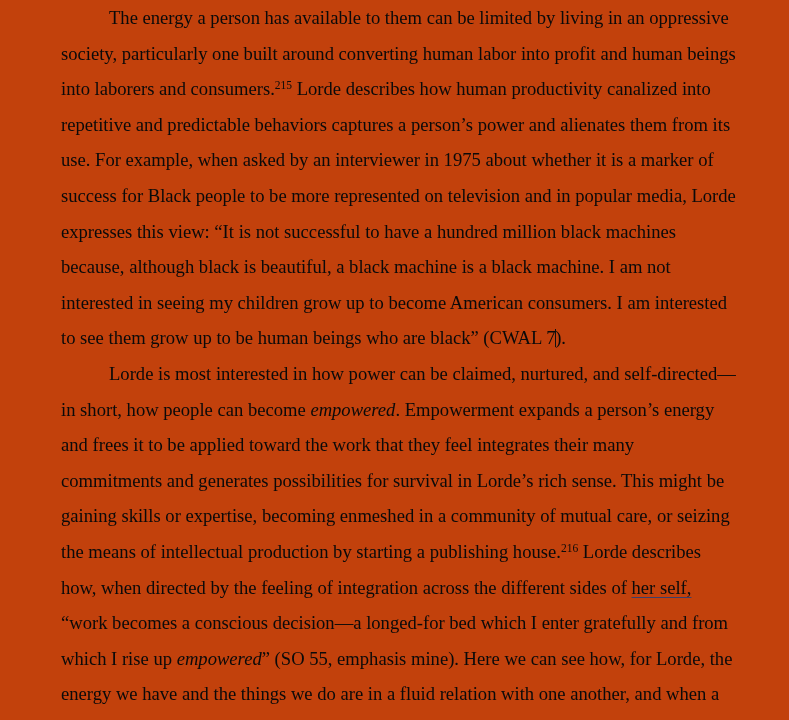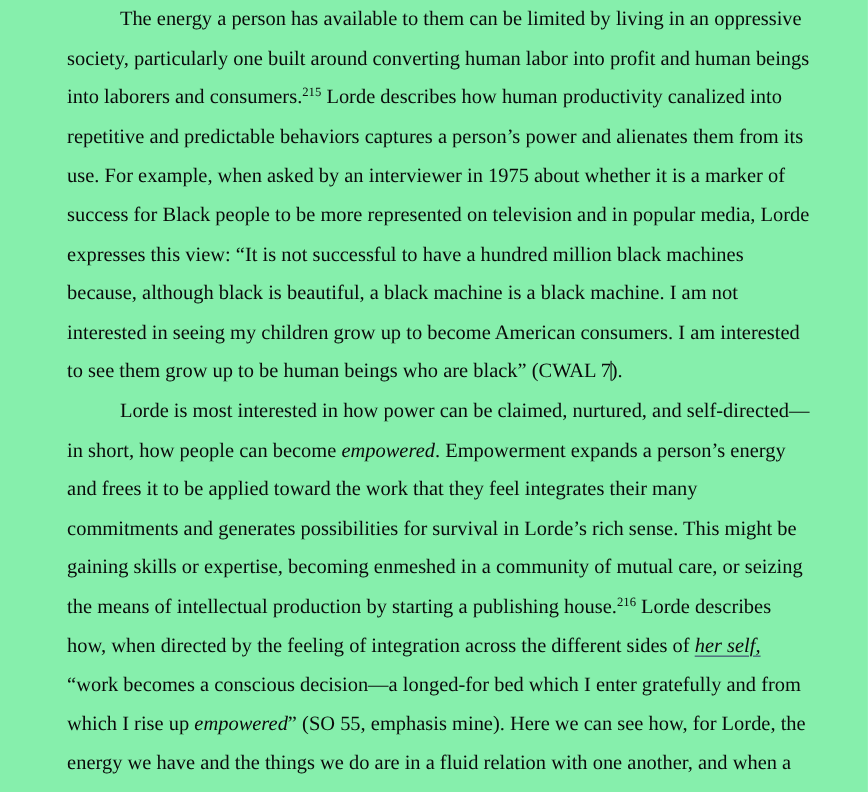--- a/index.html
+++ b/index.html
@@ -12,21 +12,21 @@
     width: 789px;
     height: 720px;
     overflow: hidden;
     font-family: "Liberation Serif", "DejaVu Serif", serif;
     color: #000000;
   }
   .page {
     position: relative;
     width: 789px;
     height: 720px;
-    background: #86efac;
+    background: #c2410c;
     box-sizing: border-box;
   }
   .text-body {
     position: absolute;
     left: 61px;
     top: 0px;
     width: 677px;
     font-size: 18.6px;
     line-height: 35.6px;
     text-align: left;
@@ -47,21 +47,20 @@
     font-size: 0.62em;
     vertical-align: 0.55em;
     line-height: 0;
   }
   .ul-link {
     text-decoration: underline;
     text-decoration-color: #3a3f6b;
     text-underline-offset: 2.5px;
     text-decoration-thickness: 1.3px;
     color: #0a0a0a;
-    font-style: italic;
   }
   .caret {
     display: inline-block;
     width: 0;
     border-left: 1.4px solid #111111;
     height: 0.98em;
     vertical-align: -0.15em;
     margin: 0 -0.7px;
   }
 </style>

